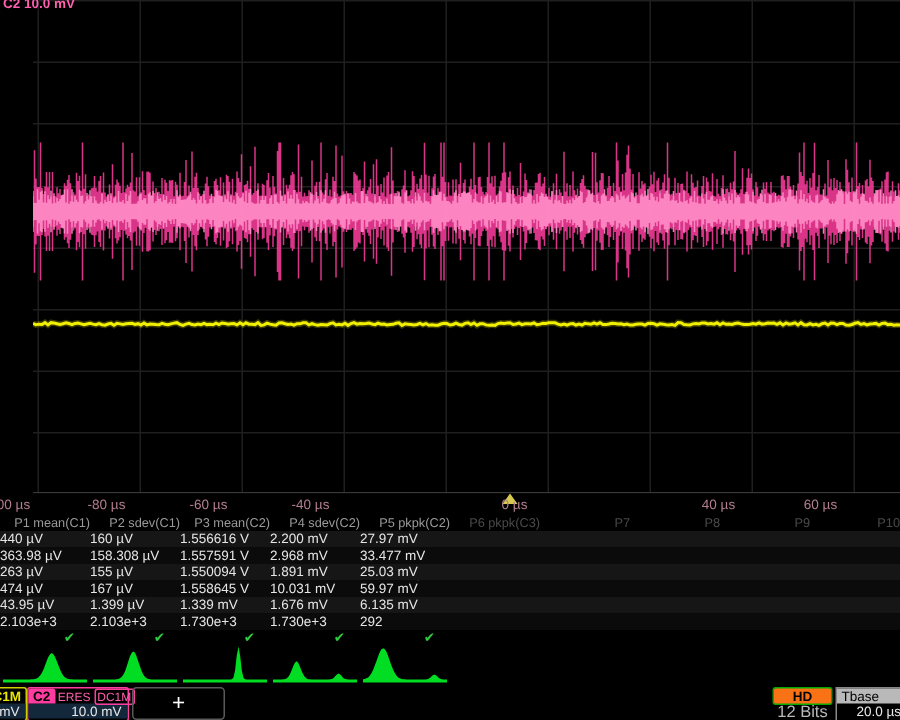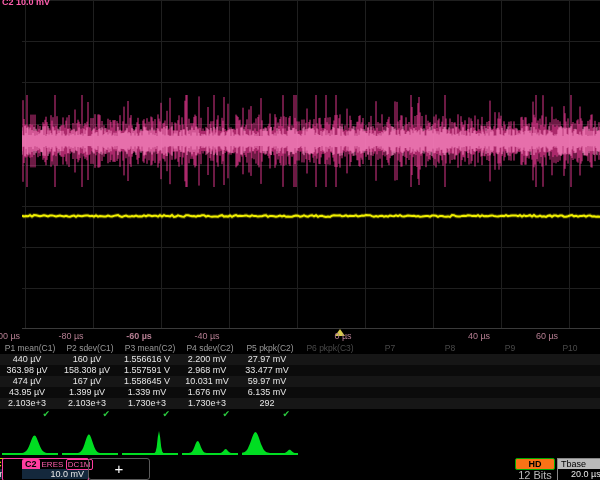--- a/index.html
+++ b/index.html
@@ -18,36 +18,36 @@
                border-bottom:7px solid #d6c94f;}
   
   .measure-table{position:absolute;left:0;top:343px;width:600px;height:85px;}
   .mt-row{display:grid;grid-template-columns:repeat(10,60px);width:600px;}
   .mt-row.header{height:11px;}
   .mt-row.data{height:11px;}
   .mt-row.status{height:11px;}
   .mt-row.data:nth-child(odd){background:#0b0b0b;}
   .mt-row.data:nth-child(even){background:#161616;}
   .cell{font-size:9px;line-height:11px;white-space:nowrap;overflow:hidden;}
-  .cell.h{color:#9a9a9a;text-align:center;font-size:8.5px;}
+  .cell.h{color:#9a9a9a;text-align:right;font-size:8.5px;}
   .cell.h.dim{color:#4a4a4a;}
-  .cell.v{color:#e6e6e6;text-align:center;padding-right:6px;font-size:9px;}
+  .cell.v{color:#e6e6e6;text-align:left;padding-right:6px;font-size:9px;}
   .cell.ck{color:#2ecc40;text-align:right;padding-right:10px;font-size:9px;}
   
   .histicons{position:absolute;left:0;top:428px;width:600px;height:30px;}
   .histicons svg{position:absolute;top:1px;}
   
   .bottom-bar{position:absolute;left:0;top:458px;width:600px;height:22px;}
   .desc{position:absolute;top:0;height:21px;background:#000;border-radius:2px;font-size:9px;}
   .desc .r1{height:10px;line-height:10px;white-space:nowrap;}
   .desc .r2{height:10px;line-height:10px;background:#14283c;color:#e8e8e8;
             text-align:right;padding-right:4px;white-space:nowrap;}
   .desc.c1{left:-46px;width:62px;border:1px solid #cfcf00;}
   .desc.c1 .r1{color:#e8e800;text-align:right;padding-right:3px;font-weight:bold;}
-  .desc.c2{left:2px;width:66px;border:1px solid #ff3da0;padding-left:19px;}
+  .desc.c2{left:18px;width:66px;border:1px solid #ff3da0;}
   .desc.c2 .r1{color:#ff5fae;}
   .c2tab{display:inline-block;background:#ff3da0;color:#000;font-weight:bold;
          padding:0 3px;margin-right:2px;border-radius:2px 2px 0 0;}
   .c2coup{border:1px solid #ff3da0;border-radius:2px;padding:0 1px;font-size:8px;}
   .c2mode{font-size:8px;}
   .add-box{position:absolute;left:88px;top:0;width:60px;height:20px;border:1px solid #5a5a5a;
            border-radius:3px;color:#fff;font-size:15px;line-height:19px;text-align:center;}
   .hd-wrap{position:absolute;left:515px;top:0;width:40px;height:22px;}
   .hd-chip{width:38px;height:10px;background:#f97316;border:1px solid #0a0;color:#000;
            font-size:9px;font-weight:bold;text-align:center;line-height:10px;border-radius:2px;}
@@ -86,21 +86,21 @@
         <polyline points="0,215.6 2,216.5 4,216.1 6,216.3 8,215.1 10,216.6 12,215.1 14,215.3 16,215.8 18,216.3 20,215.8 22,215.2 24,215.7 26,216.4 28,215.6 30,215.4 32,215.9 34,216.5 36,216.0 38,215.6 40,216.1 42,216.5 44,215.8 46,216.5 48,216.8 50,216.0 52,215.6 54,216.8 56,215.5 58,215.9 60,216.3 62,215.8 64,215.6 66,215.5 68,216.3 70,215.8 72,216.7 74,215.4 76,216.6 78,216.0 80,216.2 82,216.4 84,216.5 86,215.6 88,216.2 90,216.5 92,215.9 94,215.4 96,215.1 98,216.3 100,216.9 102,216.1 104,215.6 106,216.4 108,216.6 110,216.0 112,216.4 114,215.6 116,216.4 118,216.2 120,216.5 122,215.4 124,216.4 126,215.3 128,215.6 130,216.2 132,215.8 134,215.7 136,216.6 138,215.2 140,216.5 142,215.2 144,216.1 146,216.1 148,216.4 150,215.1 152,216.9 154,216.6 156,215.4 158,216.1 160,216.5 162,216.8 164,215.3 166,215.2 168,215.8 170,216.3 172,216.0 174,216.7 176,215.8 178,215.9 180,215.2 182,215.2 184,216.6 186,215.8 188,216.4 190,216.8 192,216.4 194,216.5 196,216.7 198,215.7 200,215.2 202,216.6 204,216.2 206,216.6 208,215.5 210,216.9 212,215.7 214,215.1 216,216.1 218,215.7 220,215.9 222,215.7 224,215.4 226,216.0 228,216.4 230,215.4 232,216.1 234,216.0 236,216.6 238,216.3 240,216.2 242,215.5 244,215.2 246,216.9 248,215.9 250,216.1 252,216.3 254,216.7 256,216.3 258,215.6 260,216.5 262,215.7 264,216.8 266,216.5 268,216.8 270,216.8 272,216.0 274,215.5 276,215.7 278,216.7 280,216.3 282,215.4 284,216.3 286,216.7 288,215.6 290,215.2 292,216.4 294,215.3 296,216.9 298,215.9 300,215.8 302,216.6 304,216.9 306,216.6 308,216.9 310,215.7 312,215.3 314,215.6 316,215.4 318,215.2 320,216.3 322,216.0 324,215.4 326,216.4 328,215.8 330,215.9 332,216.0 334,215.3 336,216.5 338,216.1 340,215.5 342,215.7 344,215.1 346,215.2 348,215.2 350,216.1 352,216.6 354,216.1 356,216.7 358,215.9 360,215.7 362,216.7 364,216.1 366,216.7 368,215.5 370,215.9 372,216.2 374,215.3 376,216.1 378,215.2 380,216.3 382,216.4 384,216.0 386,215.5 388,215.7 390,216.0 392,215.8 394,216.4 396,216.0 398,216.7 400,216.6 402,216.2 404,216.0 406,216.0 408,216.7 410,215.6 412,215.5 414,215.8 416,216.8 418,215.9 420,216.1 422,216.5 424,216.7 426,216.4 428,216.9 430,215.1 432,215.2 434,216.3 436,216.5 438,216.6 440,215.9 442,215.7 444,216.0 446,215.3 448,215.4 450,216.0 452,215.7 454,216.1 456,215.2 458,216.5 460,215.3 462,216.2 464,216.0 466,216.3 468,215.7 470,215.4 472,215.9 474,216.3 476,216.4 478,216.1 480,215.7 482,216.1 484,215.2 486,216.1 488,215.8 490,215.4 492,215.5 494,215.4 496,216.2 498,215.2 500,216.6 502,215.3 504,216.1 506,215.8 508,215.2 510,216.6 512,215.1 514,216.5 516,216.6 518,215.7 520,216.6 522,216.2 524,216.9 526,215.8 528,215.4 530,216.7 532,215.4 534,215.5 536,216.4 538,215.6 540,215.6 542,216.7 544,216.8 546,216.3 548,215.5 550,215.1 552,216.3 554,215.7 556,216.6 558,216.0 560,215.9 562,215.6 564,216.7 566,215.6 568,215.4 570,216.4 572,216.2 574,216.8 576,216.5 578,216.7 580,216.3 582,215.7 584,215.8 586,216.5 588,215.9 590,216.7 592,216.4 594,216.5 596,215.5 598,215.2 600,216.1 " stroke="#f0f000" stroke-width="4" fill="none" opacity="0.25"></polyline>
         <polyline points="0,215.6 2,216.5 4,216.1 6,216.3 8,215.1 10,216.6 12,215.1 14,215.3 16,215.8 18,216.3 20,215.8 22,215.2 24,215.7 26,216.4 28,215.6 30,215.4 32,215.9 34,216.5 36,216.0 38,215.6 40,216.1 42,216.5 44,215.8 46,216.5 48,216.8 50,216.0 52,215.6 54,216.8 56,215.5 58,215.9 60,216.3 62,215.8 64,215.6 66,215.5 68,216.3 70,215.8 72,216.7 74,215.4 76,216.6 78,216.0 80,216.2 82,216.4 84,216.5 86,215.6 88,216.2 90,216.5 92,215.9 94,215.4 96,215.1 98,216.3 100,216.9 102,216.1 104,215.6 106,216.4 108,216.6 110,216.0 112,216.4 114,215.6 116,216.4 118,216.2 120,216.5 122,215.4 124,216.4 126,215.3 128,215.6 130,216.2 132,215.8 134,215.7 136,216.6 138,215.2 140,216.5 142,215.2 144,216.1 146,216.1 148,216.4 150,215.1 152,216.9 154,216.6 156,215.4 158,216.1 160,216.5 162,216.8 164,215.3 166,215.2 168,215.8 170,216.3 172,216.0 174,216.7 176,215.8 178,215.9 180,215.2 182,215.2 184,216.6 186,215.8 188,216.4 190,216.8 192,216.4 194,216.5 196,216.7 198,215.7 200,215.2 202,216.6 204,216.2 206,216.6 208,215.5 210,216.9 212,215.7 214,215.1 216,216.1 218,215.7 220,215.9 222,215.7 224,215.4 226,216.0 228,216.4 230,215.4 232,216.1 234,216.0 236,216.6 238,216.3 240,216.2 242,215.5 244,215.2 246,216.9 248,215.9 250,216.1 252,216.3 254,216.7 256,216.3 258,215.6 260,216.5 262,215.7 264,216.8 266,216.5 268,216.8 270,216.8 272,216.0 274,215.5 276,215.7 278,216.7 280,216.3 282,215.4 284,216.3 286,216.7 288,215.6 290,215.2 292,216.4 294,215.3 296,216.9 298,215.9 300,215.8 302,216.6 304,216.9 306,216.6 308,216.9 310,215.7 312,215.3 314,215.6 316,215.4 318,215.2 320,216.3 322,216.0 324,215.4 326,216.4 328,215.8 330,215.9 332,216.0 334,215.3 336,216.5 338,216.1 340,215.5 342,215.7 344,215.1 346,215.2 348,215.2 350,216.1 352,216.6 354,216.1 356,216.7 358,215.9 360,215.7 362,216.7 364,216.1 366,216.7 368,215.5 370,215.9 372,216.2 374,215.3 376,216.1 378,215.2 380,216.3 382,216.4 384,216.0 386,215.5 388,215.7 390,216.0 392,215.8 394,216.4 396,216.0 398,216.7 400,216.6 402,216.2 404,216.0 406,216.0 408,216.7 410,215.6 412,215.5 414,215.8 416,216.8 418,215.9 420,216.1 422,216.5 424,216.7 426,216.4 428,216.9 430,215.1 432,215.2 434,216.3 436,216.5 438,216.6 440,215.9 442,215.7 444,216.0 446,215.3 448,215.4 450,216.0 452,215.7 454,216.1 456,215.2 458,216.5 460,215.3 462,216.2 464,216.0 466,216.3 468,215.7 470,215.4 472,215.9 474,216.3 476,216.4 478,216.1 480,215.7 482,216.1 484,215.2 486,216.1 488,215.8 490,215.4 492,215.5 494,215.4 496,216.2 498,215.2 500,216.6 502,215.3 504,216.1 506,215.8 508,215.2 510,216.6 512,215.1 514,216.5 516,216.6 518,215.7 520,216.6 522,216.2 524,216.9 526,215.8 528,215.4 530,216.7 532,215.4 534,215.5 536,216.4 538,215.6 540,215.6 542,216.7 544,216.8 546,216.3 548,215.5 550,215.1 552,216.3 554,215.7 556,216.6 558,216.0 560,215.9 562,215.6 564,216.7 566,215.6 568,215.4 570,216.4 572,216.2 574,216.8 576,216.5 578,216.7 580,216.3 582,215.7 584,215.8 586,216.5 588,215.9 590,216.7 592,216.4 594,216.5 596,215.5 598,215.2 600,216.1 " stroke="#f0f000" stroke-width="2" fill="none"></polyline>
       </svg>
     <div class="trace-label">C2 10.0 mV</div>
   </div>
 
   <div class="axis-row" id="axisRow">
     <div class="trig-marker" id="trigMarker" style="left: 340px;"></div>
   <div class="axis-label" style="left: 5px; color: rgb(181, 126, 146);">-100 µs</div>
       <div class="axis-label" style="left: 71px; color: rgb(181, 126, 146);">-80 µs</div>
-      <div class="axis-label" style="left: 139px; color: rgb(181, 126, 146); font-weight: bold;">-60 µs</div>
+      <div class="axis-label" style="left: 139px; color: rgb(181, 126, 146);">-60 µs</div>
       <div class="axis-label" style="left: 207px; color: rgb(181, 126, 146);">-40 µs</div>
       <div class="axis-label" style="left: 275px; color: rgb(181, 126, 146); margin-top: 47px;">-20 µs</div>
       <div class="axis-label" style="left: 343px; color: rgb(181, 126, 146);">0 µs</div>
       <div class="axis-label" style="left: 411px; color: rgb(181, 126, 146); margin-top: 23px;">20 µs</div>
       <div class="axis-label" style="left: 479px; color: rgb(181, 126, 146);">40 µs</div>
       <div class="axis-label" style="left: 547px; color: rgb(181, 126, 146);">60 µs</div>
     </div>
 
   <div class="measure-table" id="measTable">
       <div class="mt-row header">
@@ -133,20 +133,32 @@
         <div class="cell v">1.557591 V</div>
         <div class="cell v">2.968 mV</div>
         <div class="cell v">33.477 mV</div>
         <div class="cell v"></div>
         <div class="cell v"></div>
         <div class="cell v"></div>
         <div class="cell v"></div>
         <div class="cell v"></div>
       </div>
       <div class="mt-row data">
+        <div class="cell v">263 µV</div>
+        <div class="cell v">155 µV</div>
+        <div class="cell v">1.550094 V</div>
+        <div class="cell v">1.891 mV</div>
+        <div class="cell v">25.03 mV</div>
+        <div class="cell v"></div>
+        <div class="cell v"></div>
+        <div class="cell v"></div>
+        <div class="cell v"></div>
+        <div class="cell v"></div>
+      </div>
+      <div class="mt-row data">
         <div class="cell v">474 µV</div>
         <div class="cell v">167 µV</div>
         <div class="cell v">1.558645 V</div>
         <div class="cell v">10.031 mV</div>
         <div class="cell v">59.97 mV</div>
         <div class="cell v"></div>
         <div class="cell v"></div>
         <div class="cell v"></div>
         <div class="cell v"></div>
         <div class="cell v"></div>

